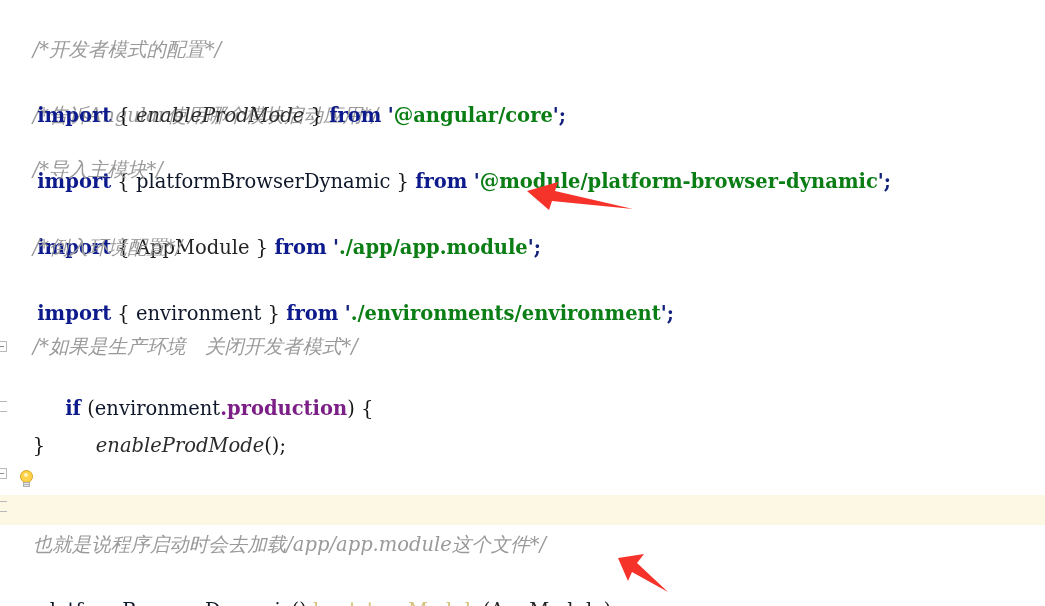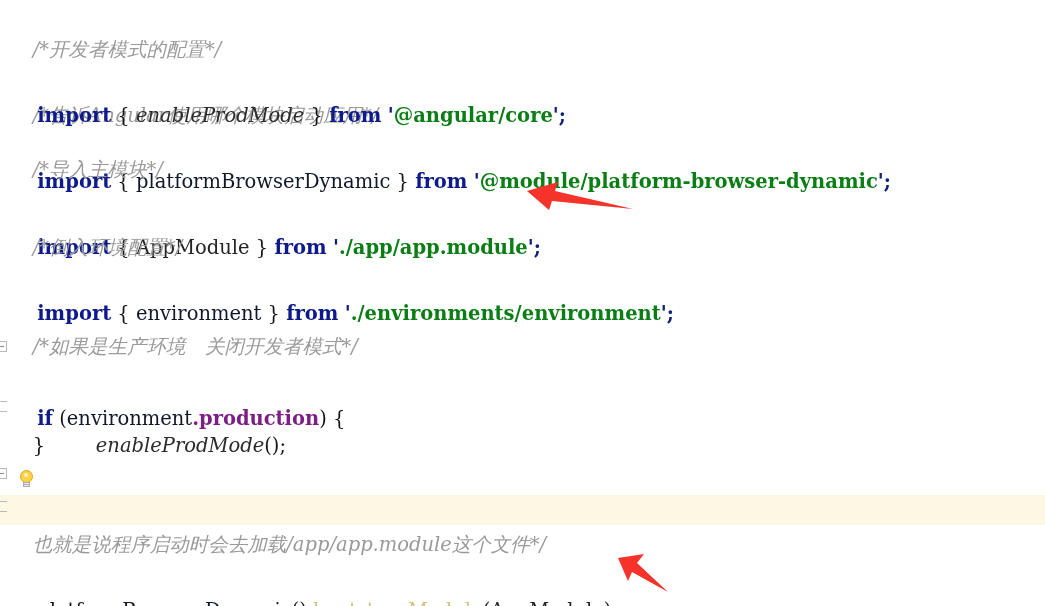--- a/index.html
+++ b/index.html
@@ -122,21 +122,21 @@
     </span>
   </div>
 
   <div class="line" style="top:264px;"></div>
   <div class="line" style="top:297px;"></div>
 
   <div class="line" style="top:297px;">
     <span class="code cmt">/*如果是生产环境　关闭开发者模式*/</span>
   </div>
 
-  <div class="line" style="top:336px;">
+  <div class="line" style="top:326px;padding-left:28px;">
     <span class="code">
       <span class="kw">if</span><span class="punc"> (</span><span class="ident">environment</span><span class="prop">.</span><span class="prop">production</span><span class="punc">)</span><span class="punc"> {</span>
     </span>
   </div>
 
   <div class="line" style="top:363px;padding-left:40px;">
     <span class="code">
       <span class="plain">   </span><span class="italic-fn">enableProdMode</span><span class="punc">();</span>
     </span>
   </div>

